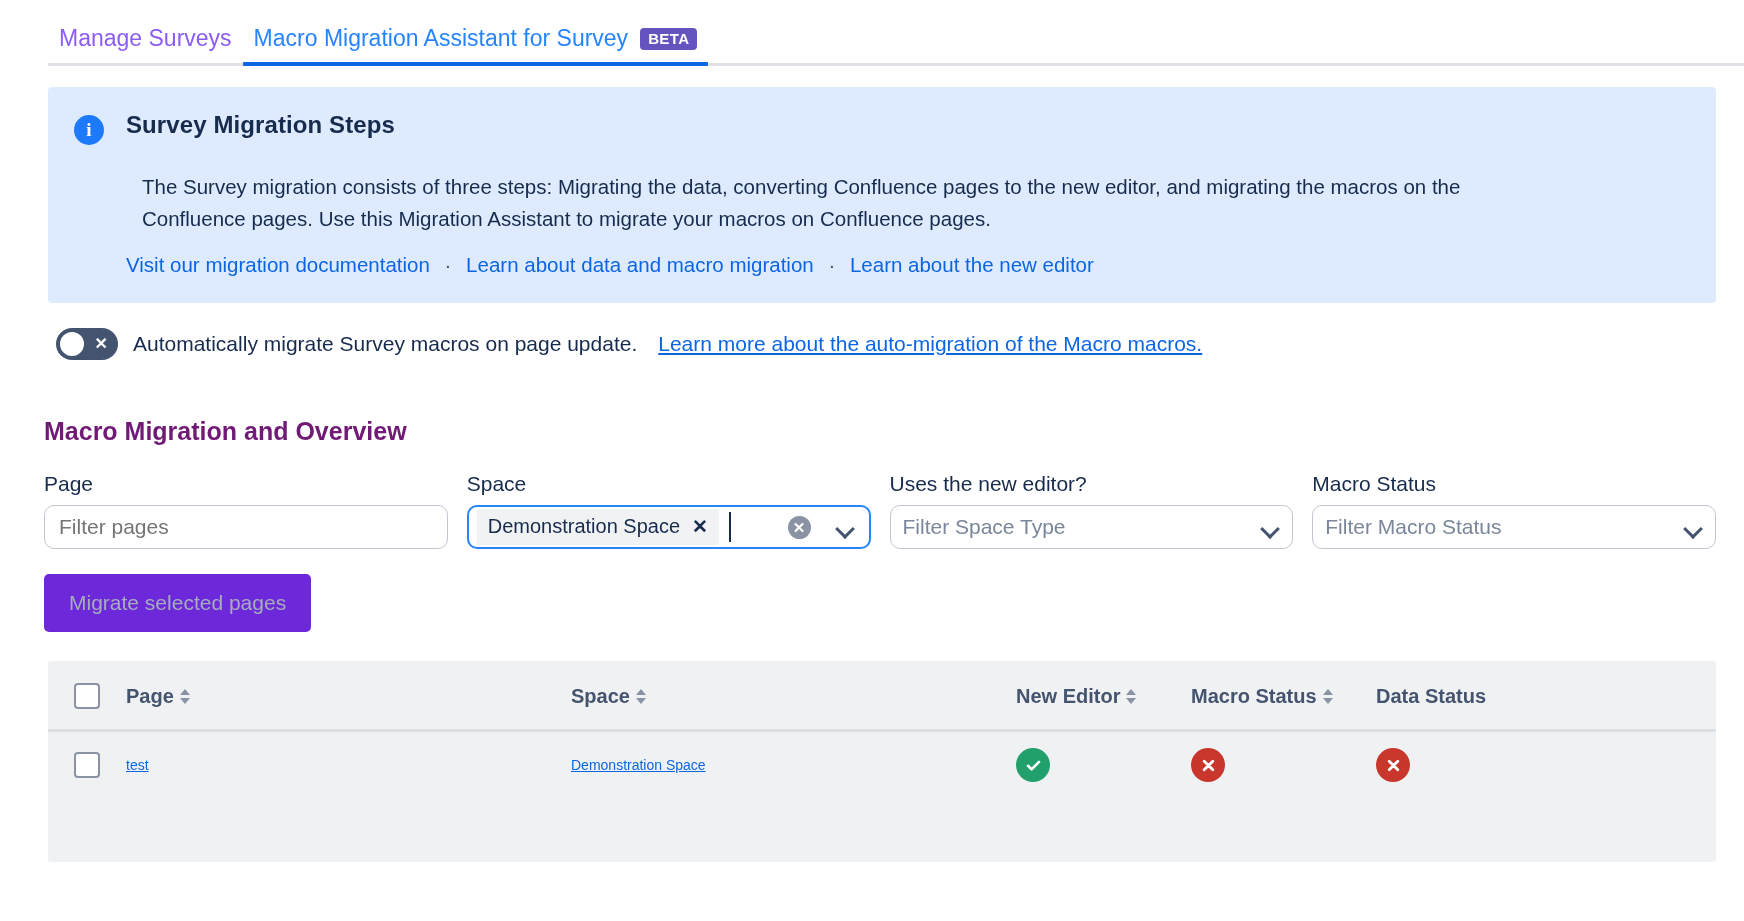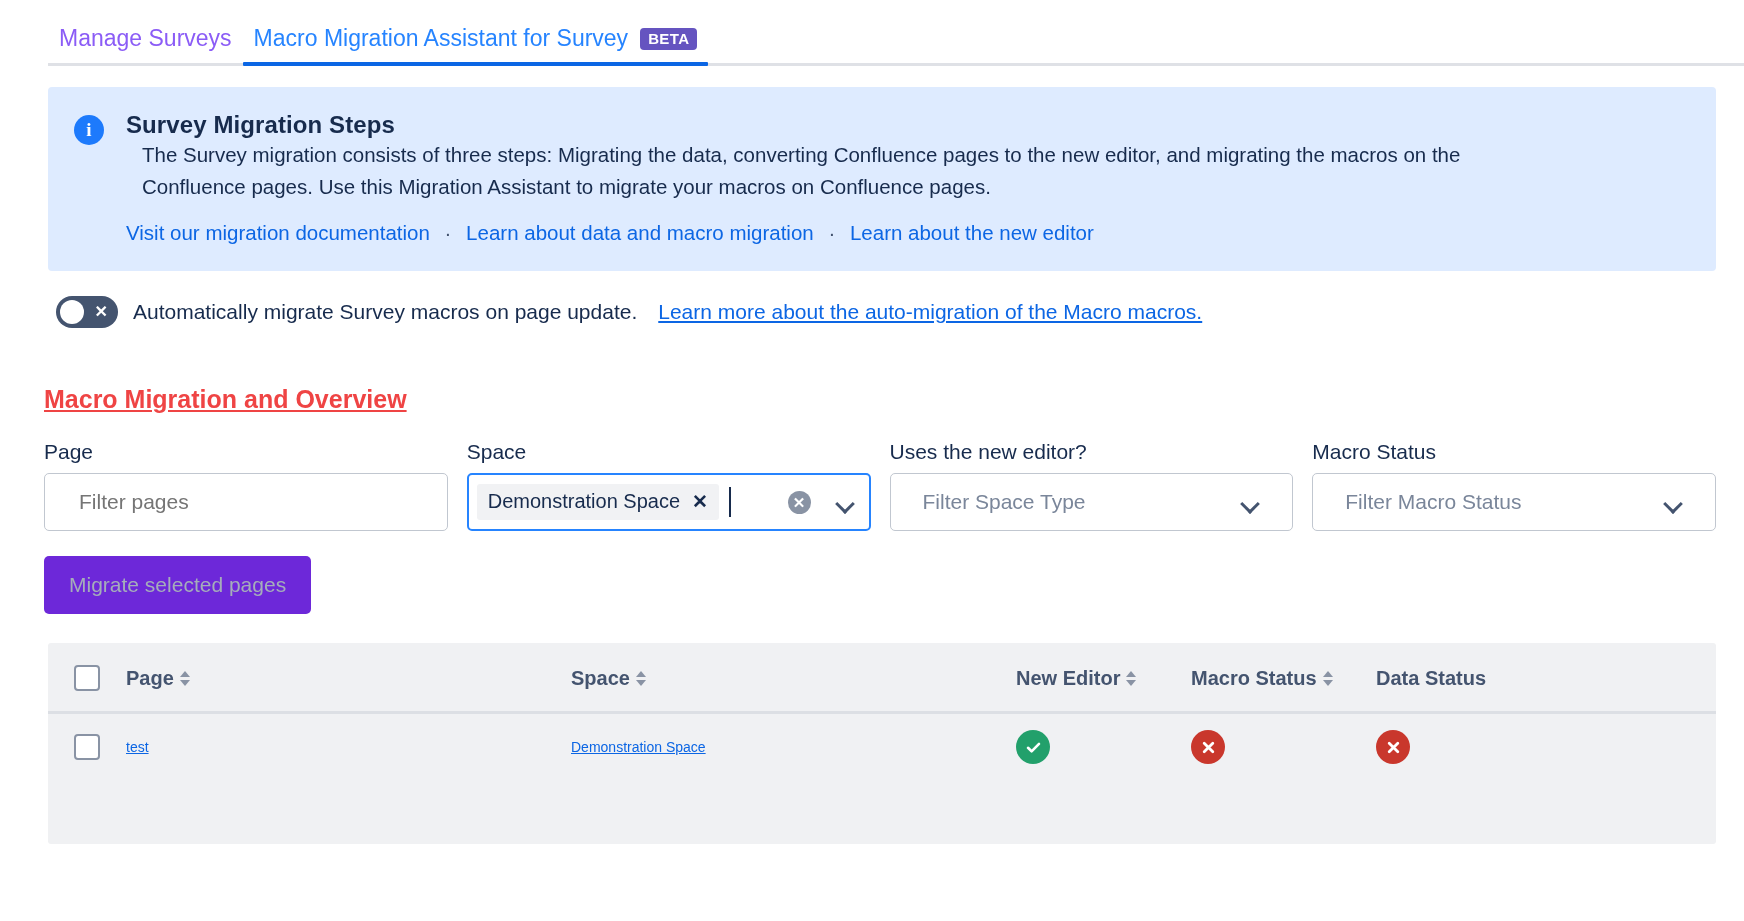--- a/index.html
+++ b/index.html
@@ -82,21 +82,21 @@
     font-size: 19px;
     font-weight: bold;
     font-family: "Liberation Serif", serif;
     margin-top: 4px;
   }
   .banner-body { flex: 1 1 auto; min-width: 0; }
   .banner-title {
     font-size: 24px;
     font-weight: bold;
     color: #172b4d;
-    margin: 0 0 0 0;
+    margin: 0 0 32px 0;
     letter-spacing: .1px;
   }
   .banner-text {
     font-size: 20.5px;
     line-height: 1.57;
     color: #172b4d;
     margin: 0 0 18px 16px;
     max-width: 1405px;
   }
   .banner-links {
@@ -152,43 +152,42 @@
     text-decoration: underline;
     cursor: pointer;
     margin-left: 6px;
   }
 
   
   .section-title {
     margin: 57px 0 0 44px;
     font-size: 25px;
     font-weight: bold;
-    color: #ef4444;
-    text-decoration: underline;
+    color: #701a75;
   }
 
   .filters {
     display: flex;
     gap: 19px;
     margin: 26px 28px 0 44px;
   }
   .field { flex: 1 1 0; min-width: 0; }
   .field-label {
     font-size: 21px;
     color: #172b4d;
     margin-bottom: 9px;
   }
   .control {
-    height: 58px;
+    height: 44px;
     border: 1px solid #c1c7d0;
-    border-radius: 5px;
+    border-radius: 10px;
     background: #ffffff;
     display: flex;
     align-items: center;
-    padding: 0 32px;
+    padding: 0 12px;
     font-size: 21px;
     color: #7a869a;
     cursor: text;
   }
   .control.select { cursor: pointer; justify-content: space-between; }
   .control.focused {
     border: 2px solid #2684ff;
     padding-left: 8px;
     padding-right: 8px;
   }

